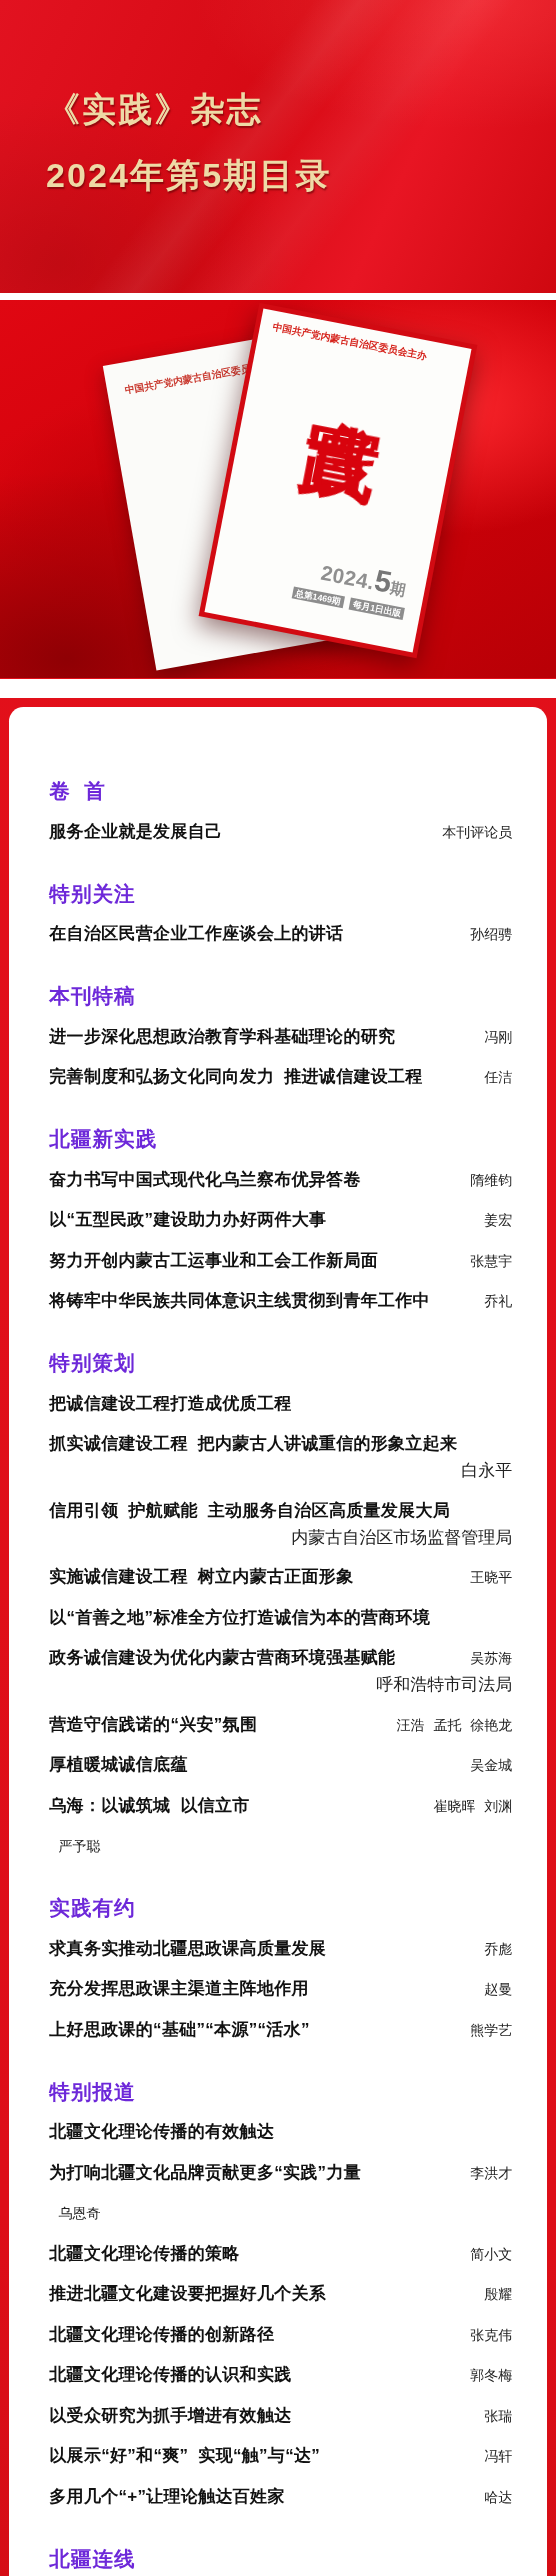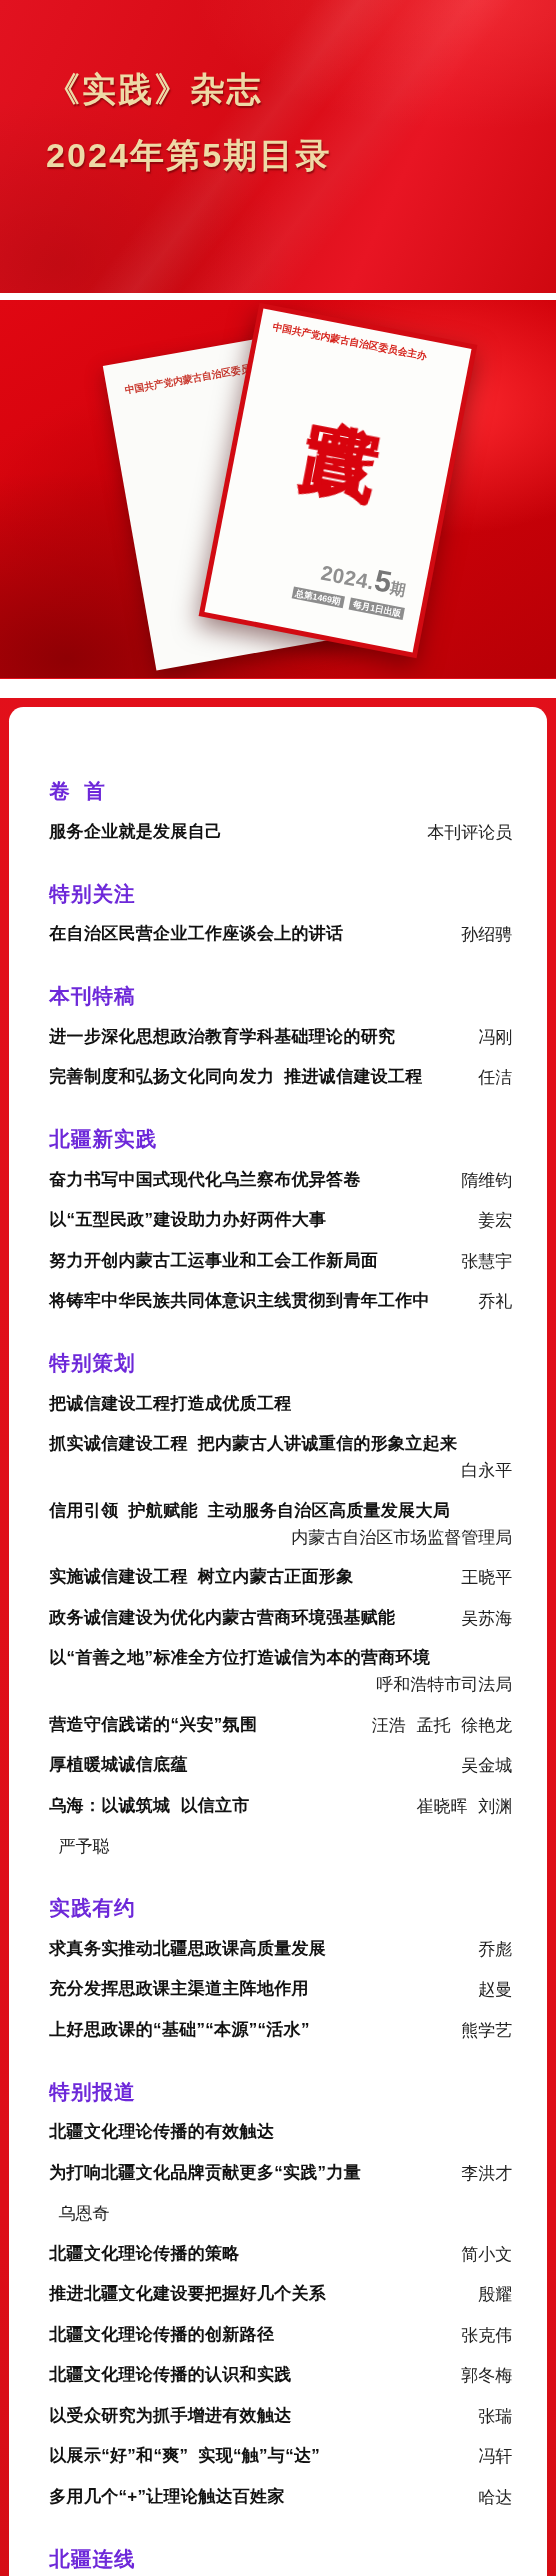--- a/index.html
+++ b/index.html
@@ -7,21 +7,21 @@
         font-family:"Liberation Sans","DejaVu Sans",sans-serif;
         background:linear-gradient(180deg,#e4101b 0%,#dd0e18 60%,#c90c13 85%,#b20a10 100%);}
   
   .header{position:absolute;left:0;top:0;width:556px;height:293px;
         background:
           radial-gradient(464px 216px at 85% 0%,rgba(255,80,80,.35),rgba(255,80,80,0) 60%),
           radial-gradient(361px 258px at 10% 90%,rgba(120,0,0,.25),rgba(120,0,0,0) 65%),
           linear-gradient(115deg,#e21220 0%,#d60a14 45%,#e81523 70%,#cf0810 100%);}
   .header:before{content:"";position:absolute;inset:0;
         background:linear-gradient(128deg,transparent 40%,rgba(255,255,255,.07) 46%,transparent 52%,rgba(255,255,255,.05) 60%,transparent 66%);}
-  .h-title{position:absolute;left:46px;top:72px;color:#eedaa6;font-weight:bold;
+  .h-title{position:absolute;left:46px;top:92px;color:#eedaa6;font-weight:bold;
         font-size:34px;letter-spacing:2.1px;line-height:1;
         text-shadow:1px 1.5px 1.5px rgba(90,0,0,.55);}
   .h-title .l2{display:block;margin-top:32px;}
   .white-band{position:absolute;left:0;width:556px;background:#ffffff;}
   .band1{top:293px;height:7.2px;}
   .band2{top:679px;height:18.5px;}
   
   .coverSec{position:absolute;left:0;top:300px;width:556px;height:378px;overflow:hidden;
         background:
           radial-gradient(319px 185px at 78% 28%,#ff2a30,rgba(255,42,48,0) 70%),
@@ -47,21 +47,21 @@
   .issueSub .chip{background:#8d8d8d;color:#fff;padding:1px 3.1px;margin-left:4.1px;}
   
   .card{position:absolute;left:9.3px;top:707px;width:538px;height:2940px;background:#ffffff;
         border-radius:14.4px;box-sizing:border-box;}
   .toc{padding:71px 35px 0 40px;}
   .sec{margin:0;}
   .sec-h{margin:37px 0 7.2px 0;font-size:20.6px;line-height:25px;color:#6d28d9;font-weight:bold;letter-spacing:1px;white-space:pre;}
   .sec:first-child .sec-h{margin-top:0;}
   .item{display:flex;align-items:flex-end;margin-top:16.5px;line-height:24px;}
   .item .t{flex:1 1 auto;font-size:17px;font-weight:bold;color:#111;letter-spacing:0.3px;white-space:pre;}
-  .item .a{flex:0 0 auto;font-size:17px;color:#222;white-space:pre;margin-left:9.3px;
+  .item .a{flex:0 0 auto;font-size:14px;color:#222;white-space:pre;margin-left:9.3px;
         font-family:"DejaVu Serif","Liberation Serif",serif;}
   .a-below{margin-top:3.1px;line-height:23px;text-align:right;font-size:17px;color:#222;white-space:pre;
         font-family:"DejaVu Serif","Liberation Serif",serif;}
 </style>
 </head>
 <body>
 
 <div class="page">
 
   <div class="header">
@@ -151,26 +151,26 @@
           <div class="a-below">白永平</div>
           <div class="item">
             <span class="t">信用引领  护航赋能  主动服务自治区高质量发展大局</span>
           </div>
           <div class="a-below">内蒙古自治区市场监督管理局</div>
           <div class="item">
             <span class="t">实施诚信建设工程  树立内蒙古正面形象</span>
             <span class="a">王晓平</span>
           </div>
           <div class="item">
+            <span class="t">以“首善之地”标准全方位打造诚信为本的营商环境</span>
+          </div>
+          <div class="item">
             <span class="t">政务诚信建设为优化内蒙古营商环境强基赋能</span>
             <span class="a">吴苏海</span>
           </div>
-          <div class="item">
-            <span class="t">以“首善之地”标准全方位打造诚信为本的营商环境</span>
-          </div>
           <div class="a-below">呼和浩特市司法局</div>
           <div class="item">
             <span class="t">营造守信践诺的“兴安”氛围</span>
             <span class="a">汪浩  孟托  徐艳龙</span>
           </div>
           <div class="item">
             <span class="t">厚植暖城诚信底蕴</span>
             <span class="a">吴金城</span>
           </div>
           <div class="item">

